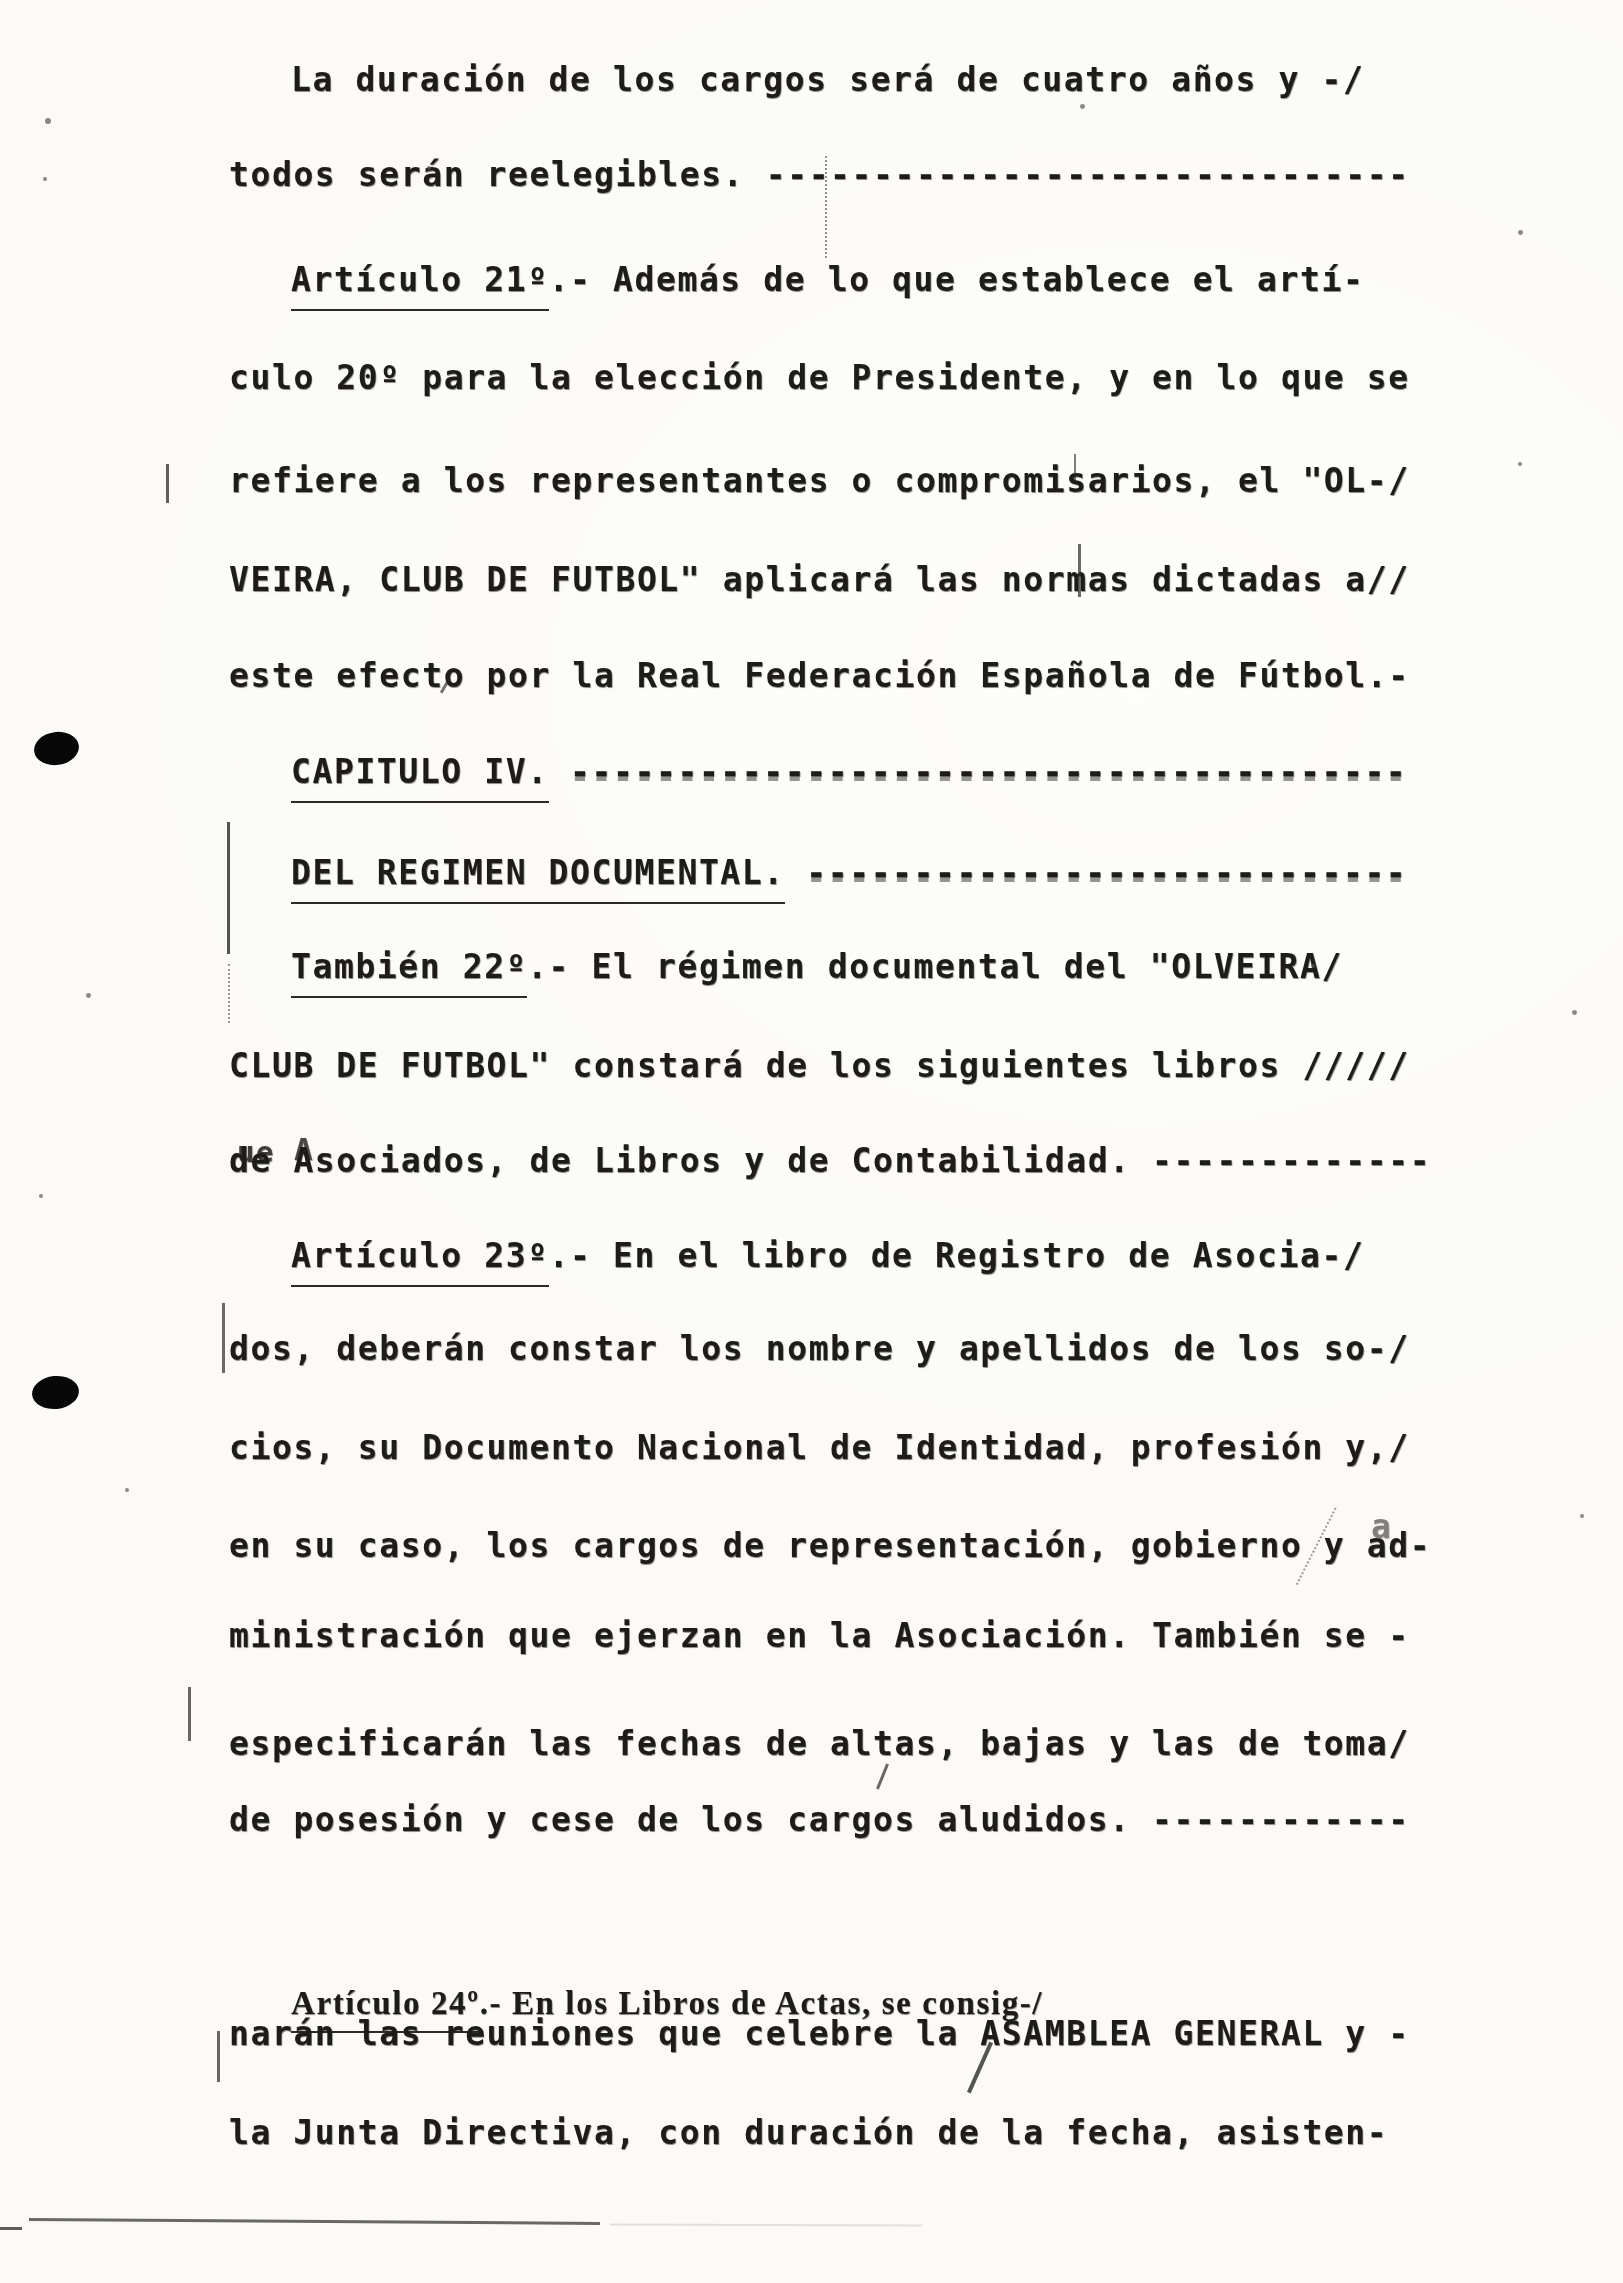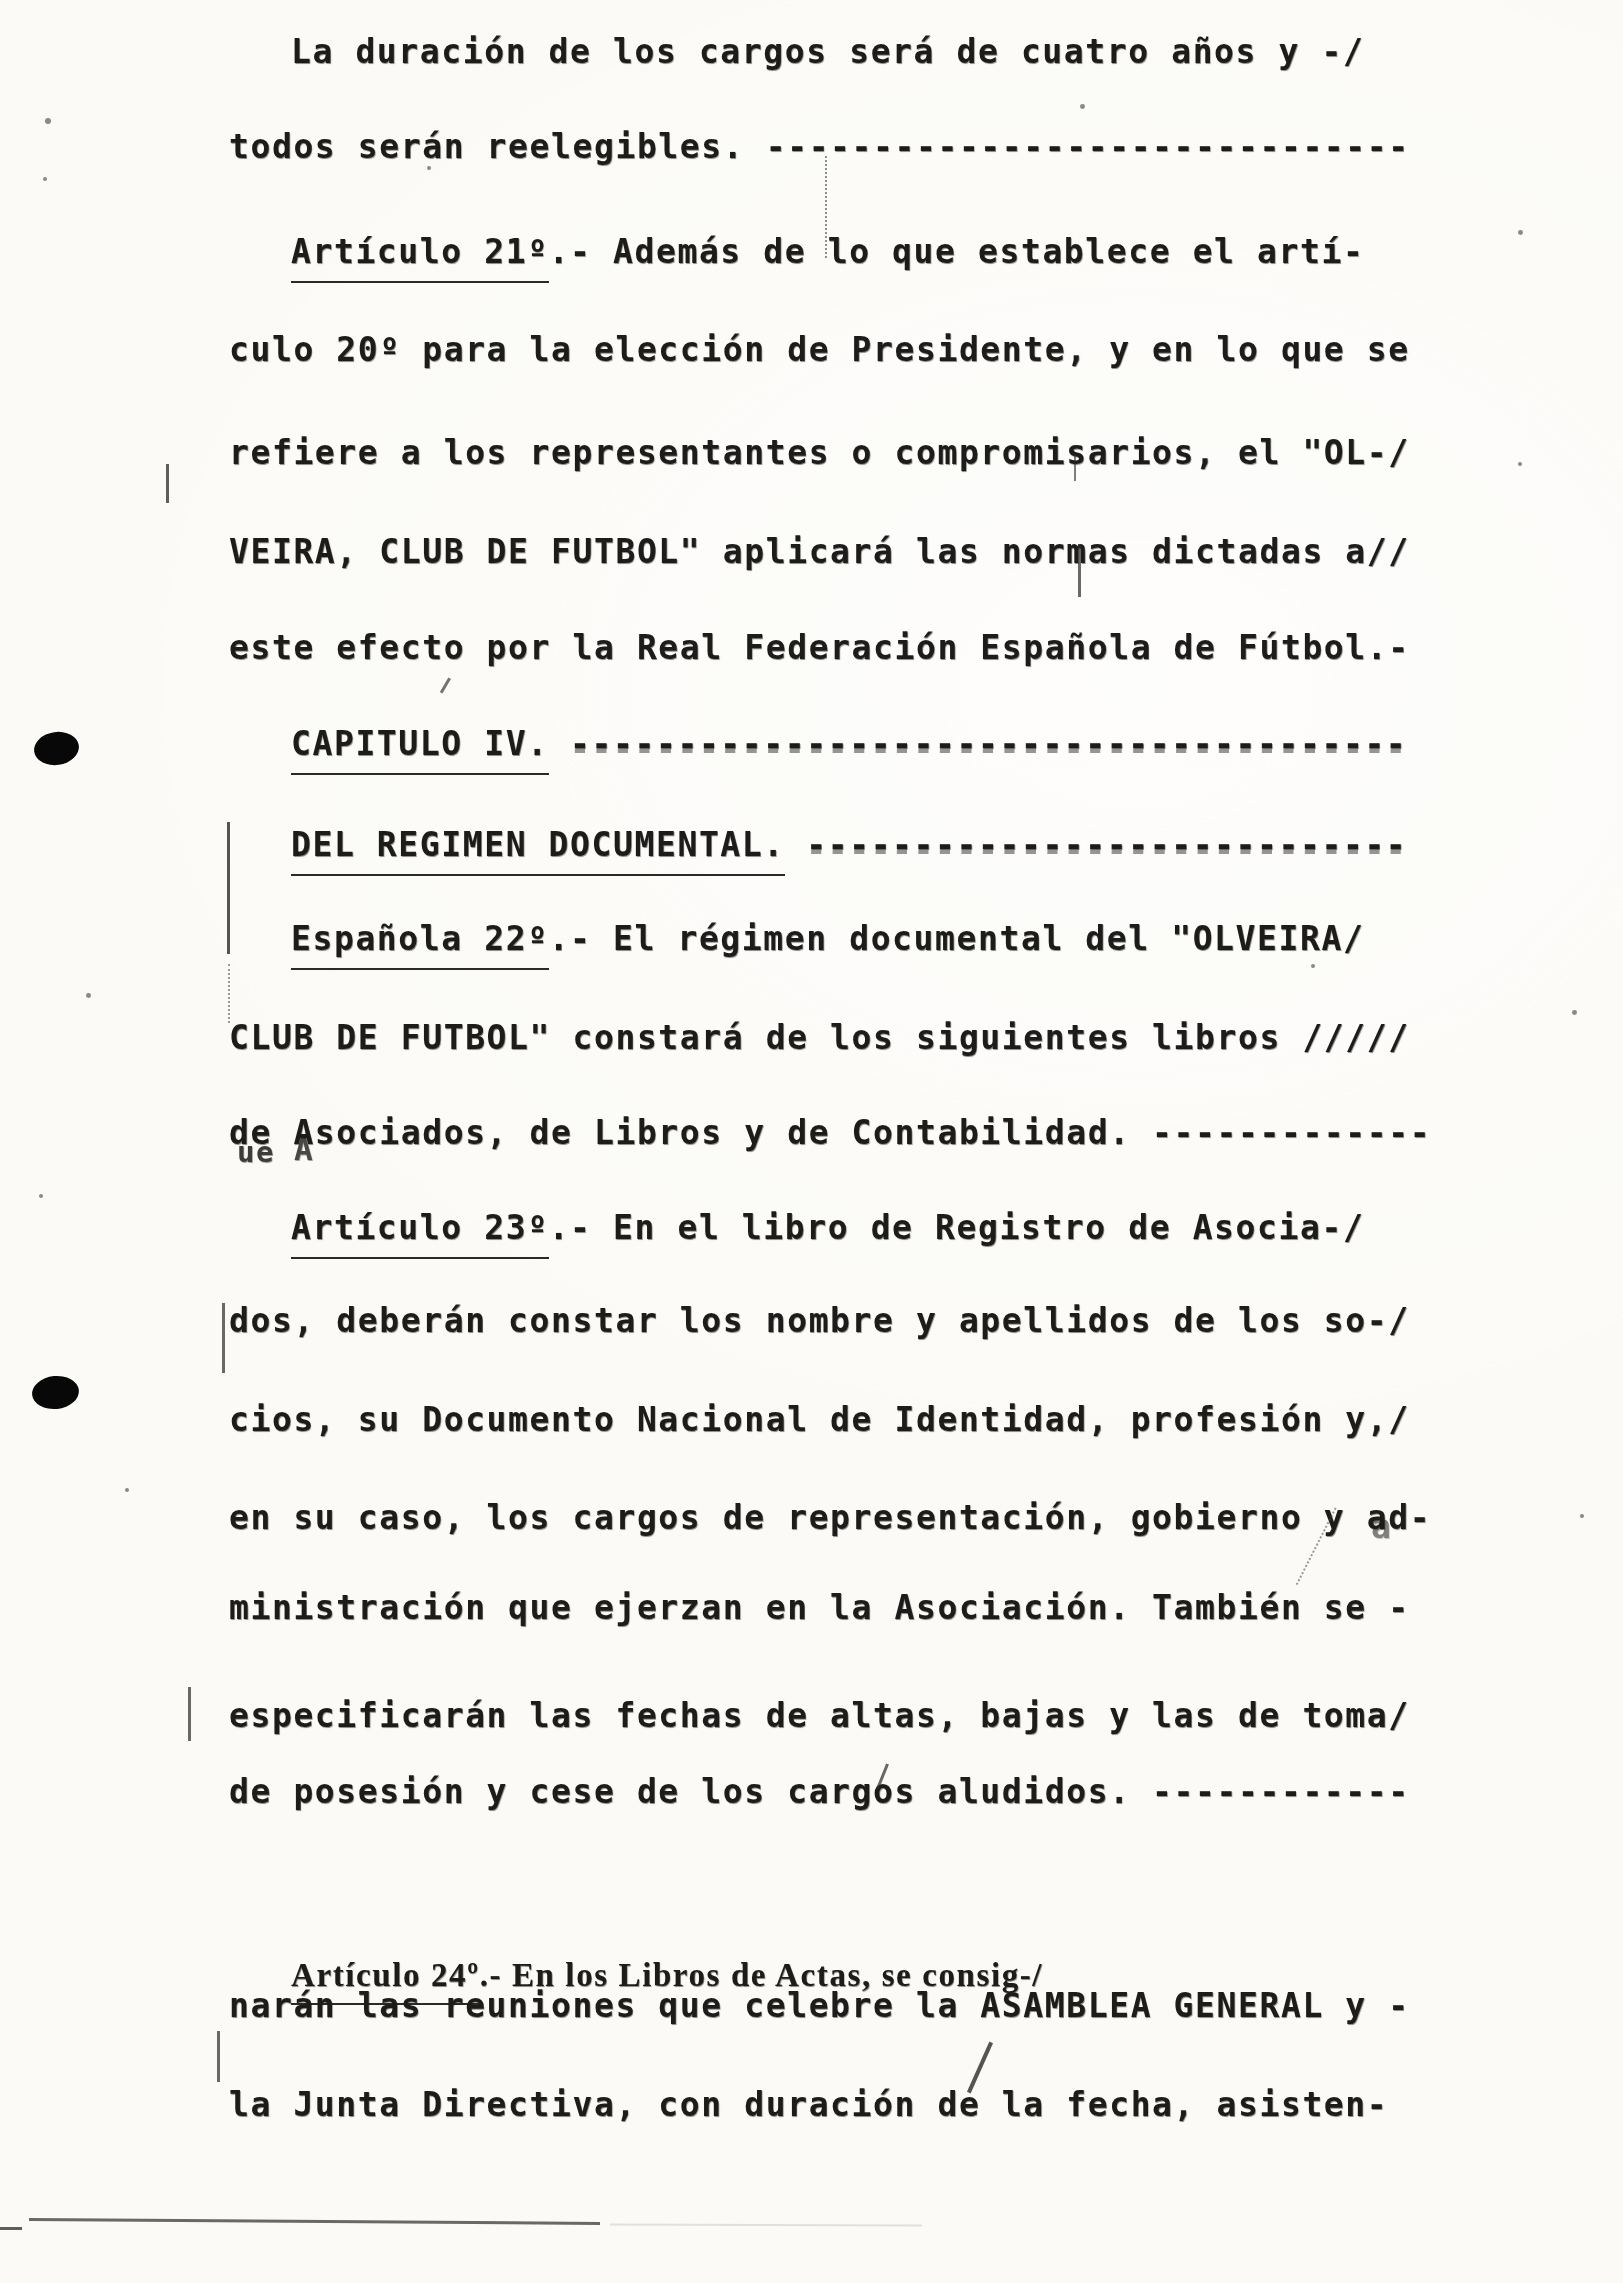--- a/index.html
+++ b/index.html
@@ -14,20 +14,21 @@
       radial-gradient(1170px 878px at 70% 30%, rgba(255,255,255,.6), rgba(255,255,255,0)),
       #fbfaf6;
   }
   .line{
     position:absolute;
     font:700 33px/39px "DejaVu Sans Mono", monospace;
     letter-spacing:1.6px;
     color:#1d1c1a;
     white-space:pre;
     text-shadow:0.7px 0.9px 0.7px rgba(30,28,25,.5);
+    margin-top:28px;
   }
   .line .u{
     border-bottom:2.9px solid rgba(25,24,22,.92);
     padding-bottom:10px;
   }
   .line .dbl{
     text-shadow:0 4.9px 0 rgba(25,24,22,.45), 0.7px 0.9px 0.7px rgba(30,28,25,.5);
   }
   .punch{
     position:absolute;background:#080808;border-radius:50%;
@@ -56,21 +57,21 @@
   <div id="doc">
       <div class="line" style="left: 291px; top: 32px;"><span>La duración de los cargos será de cuatro años y -/</span></div>
       <div class="line" style="left: 229px; top: 127px;"><span>todos serán reelegibles. ------------------------------</span></div>
       <div class="line" style="left: 291px; top: 232px;"><span class="u">Artículo 21º</span><span>.- Además de lo que establece el artí-</span></div>
       <div class="line" style="left: 229px; top: 330px;"><span>culo 20º para la elección de Presidente, y en lo que se</span></div>
       <div class="line" style="left: 229px; top: 433px;"><span>refiere a los representantes o compromisarios, el "OL-/</span></div>
       <div class="line" style="left: 229px; top: 532px;"><span>VEIRA, CLUB DE FUTBOL" aplicará las normas dictadas a//</span></div>
       <div class="line" style="left: 229px; top: 628px;"><span>este efecto por la Real Federación Española de Fútbol.-</span></div>
       <div class="line" style="left: 291px; top: 724px;"><span class="u">CAPITULO IV.</span><span class="dbl"> ---------------------------------------</span></div>
       <div class="line" style="left: 291px; top: 825px;"><span class="u">DEL REGIMEN DOCUMENTAL.</span><span class="dbl"> ----------------------------</span></div>
-      <div class="line" style="left: 291px; top: 919px;"><span class="u">Española 22º</span><span>.- El régimen documental del "OLVEIRA/</span></div>
+      <div class="line" style="left: 291px; top: 919px;"><span class="u">También 22º</span><span>.- El régimen documental del "OLVEIRA/</span></div>
       <div class="line" style="left: 229px; top: 1018px;"><span>CLUB DE FUTBOL" constará de los siguientes libros /////</span></div>
       <div class="line" style="left: 229px; top: 1113px;"><span>de Asociados, de Libros y de Contabilidad. -------------</span></div>
       <div class="line" style="left: 291px; top: 1208px;"><span class="u">Artículo 23º</span><span>.- En el libro de Registro de Asocia-/</span></div>
       <div class="line" style="left: 229px; top: 1301px;"><span>dos, deberán constar los nombre y apellidos de los so-/</span></div>
       <div class="line" style="left: 229px; top: 1400px;"><span>cios, su Documento Nacional de Identidad, profesión y,/</span></div>
       <div class="line" style="left: 229px; top: 1498px;"><span>en su caso, los cargos de representación, gobierno y ad-</span></div>
       <div class="line" style="left: 229px; top: 1588px;"><span>ministración que ejerzan en la Asociación. También se -</span></div>
       <div class="line" style="left: 229px; top: 1696px;"><span>especificarán las fechas de altas, bajas y las de toma/</span></div>
       <div class="line" style="left: 229px; top: 1772px; text-align: right;"><span>de posesión y cese de los cargos aludidos. ------------</span></div>
       <div class="line" style="left: 291px; top: 1956px; font-family: Liberation Serif, serif;"><span class="u">Artículo 24º</span><span>.- En los Libros de Actas, se consig-/</span></div>

